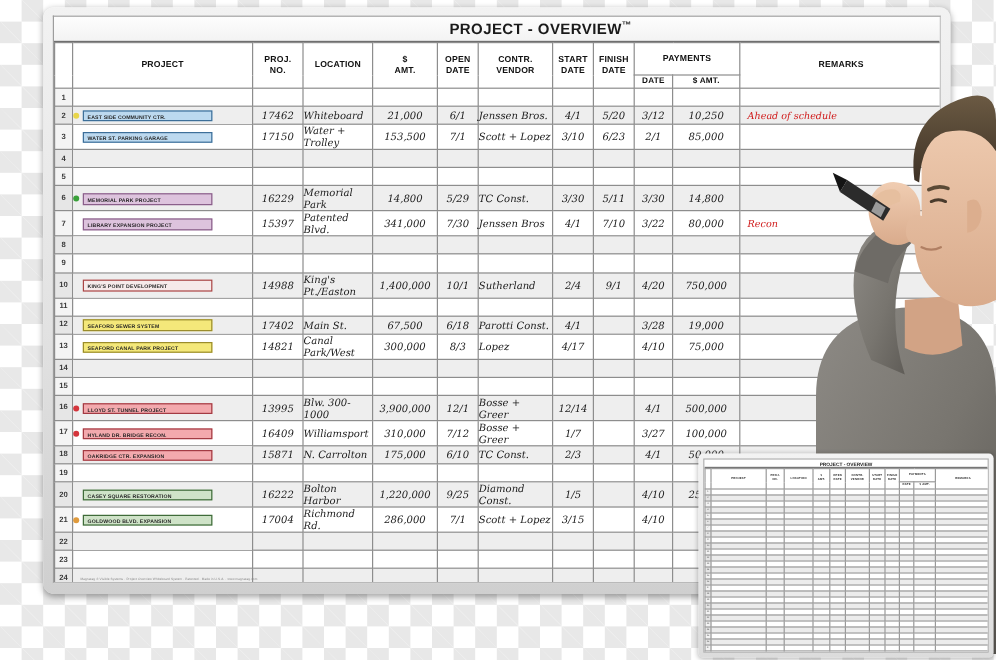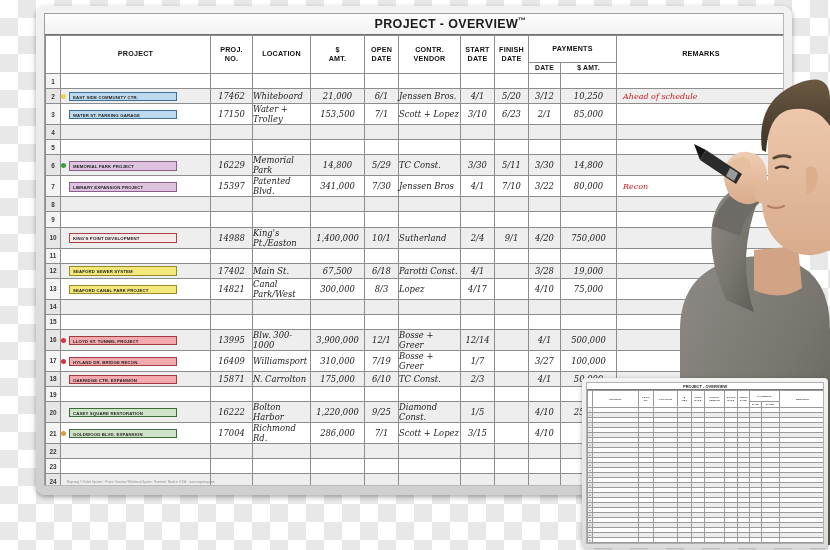--- a/index.html
+++ b/index.html
@@ -410,21 +410,21 @@
             <td class="c hand">4/1</td>
             <td class="c hand">500,000</td>
             <td></td>
           </tr>
           <tr>
             <td class="rownum">17</td>
             <td class="proj"><span class="dot" style="background: rgb(212, 53, 60);"></span><span class="strip" style="background: rgb(243, 169, 173); border: 1px solid rgb(163, 59, 67);">HYLAND DR. BRIDGE RECON.</span></td>
             <td class="c hand">16409</td>
             <td class="l hand">Williamsport</td>
             <td class="c hand">310,000</td>
-            <td class="c hand">7/19</td>
+            <td class="c hand">7/12</td>
             <td class="l hand">Bosse + Greer</td>
             <td class="c hand">1/7</td>
             <td class="c hand"></td>
             <td class="c hand">3/27</td>
             <td class="c hand">100,000</td>
             <td></td>
           </tr>
           <tr class="alt">
             <td class="rownum">18</td>
             <td class="proj"><span class="dot spacer"></span><span class="strip" style="background: rgb(243, 169, 173); border: 1px solid rgb(163, 59, 67);">OAKRIDGE CTR. EXPANSION</span></td>

